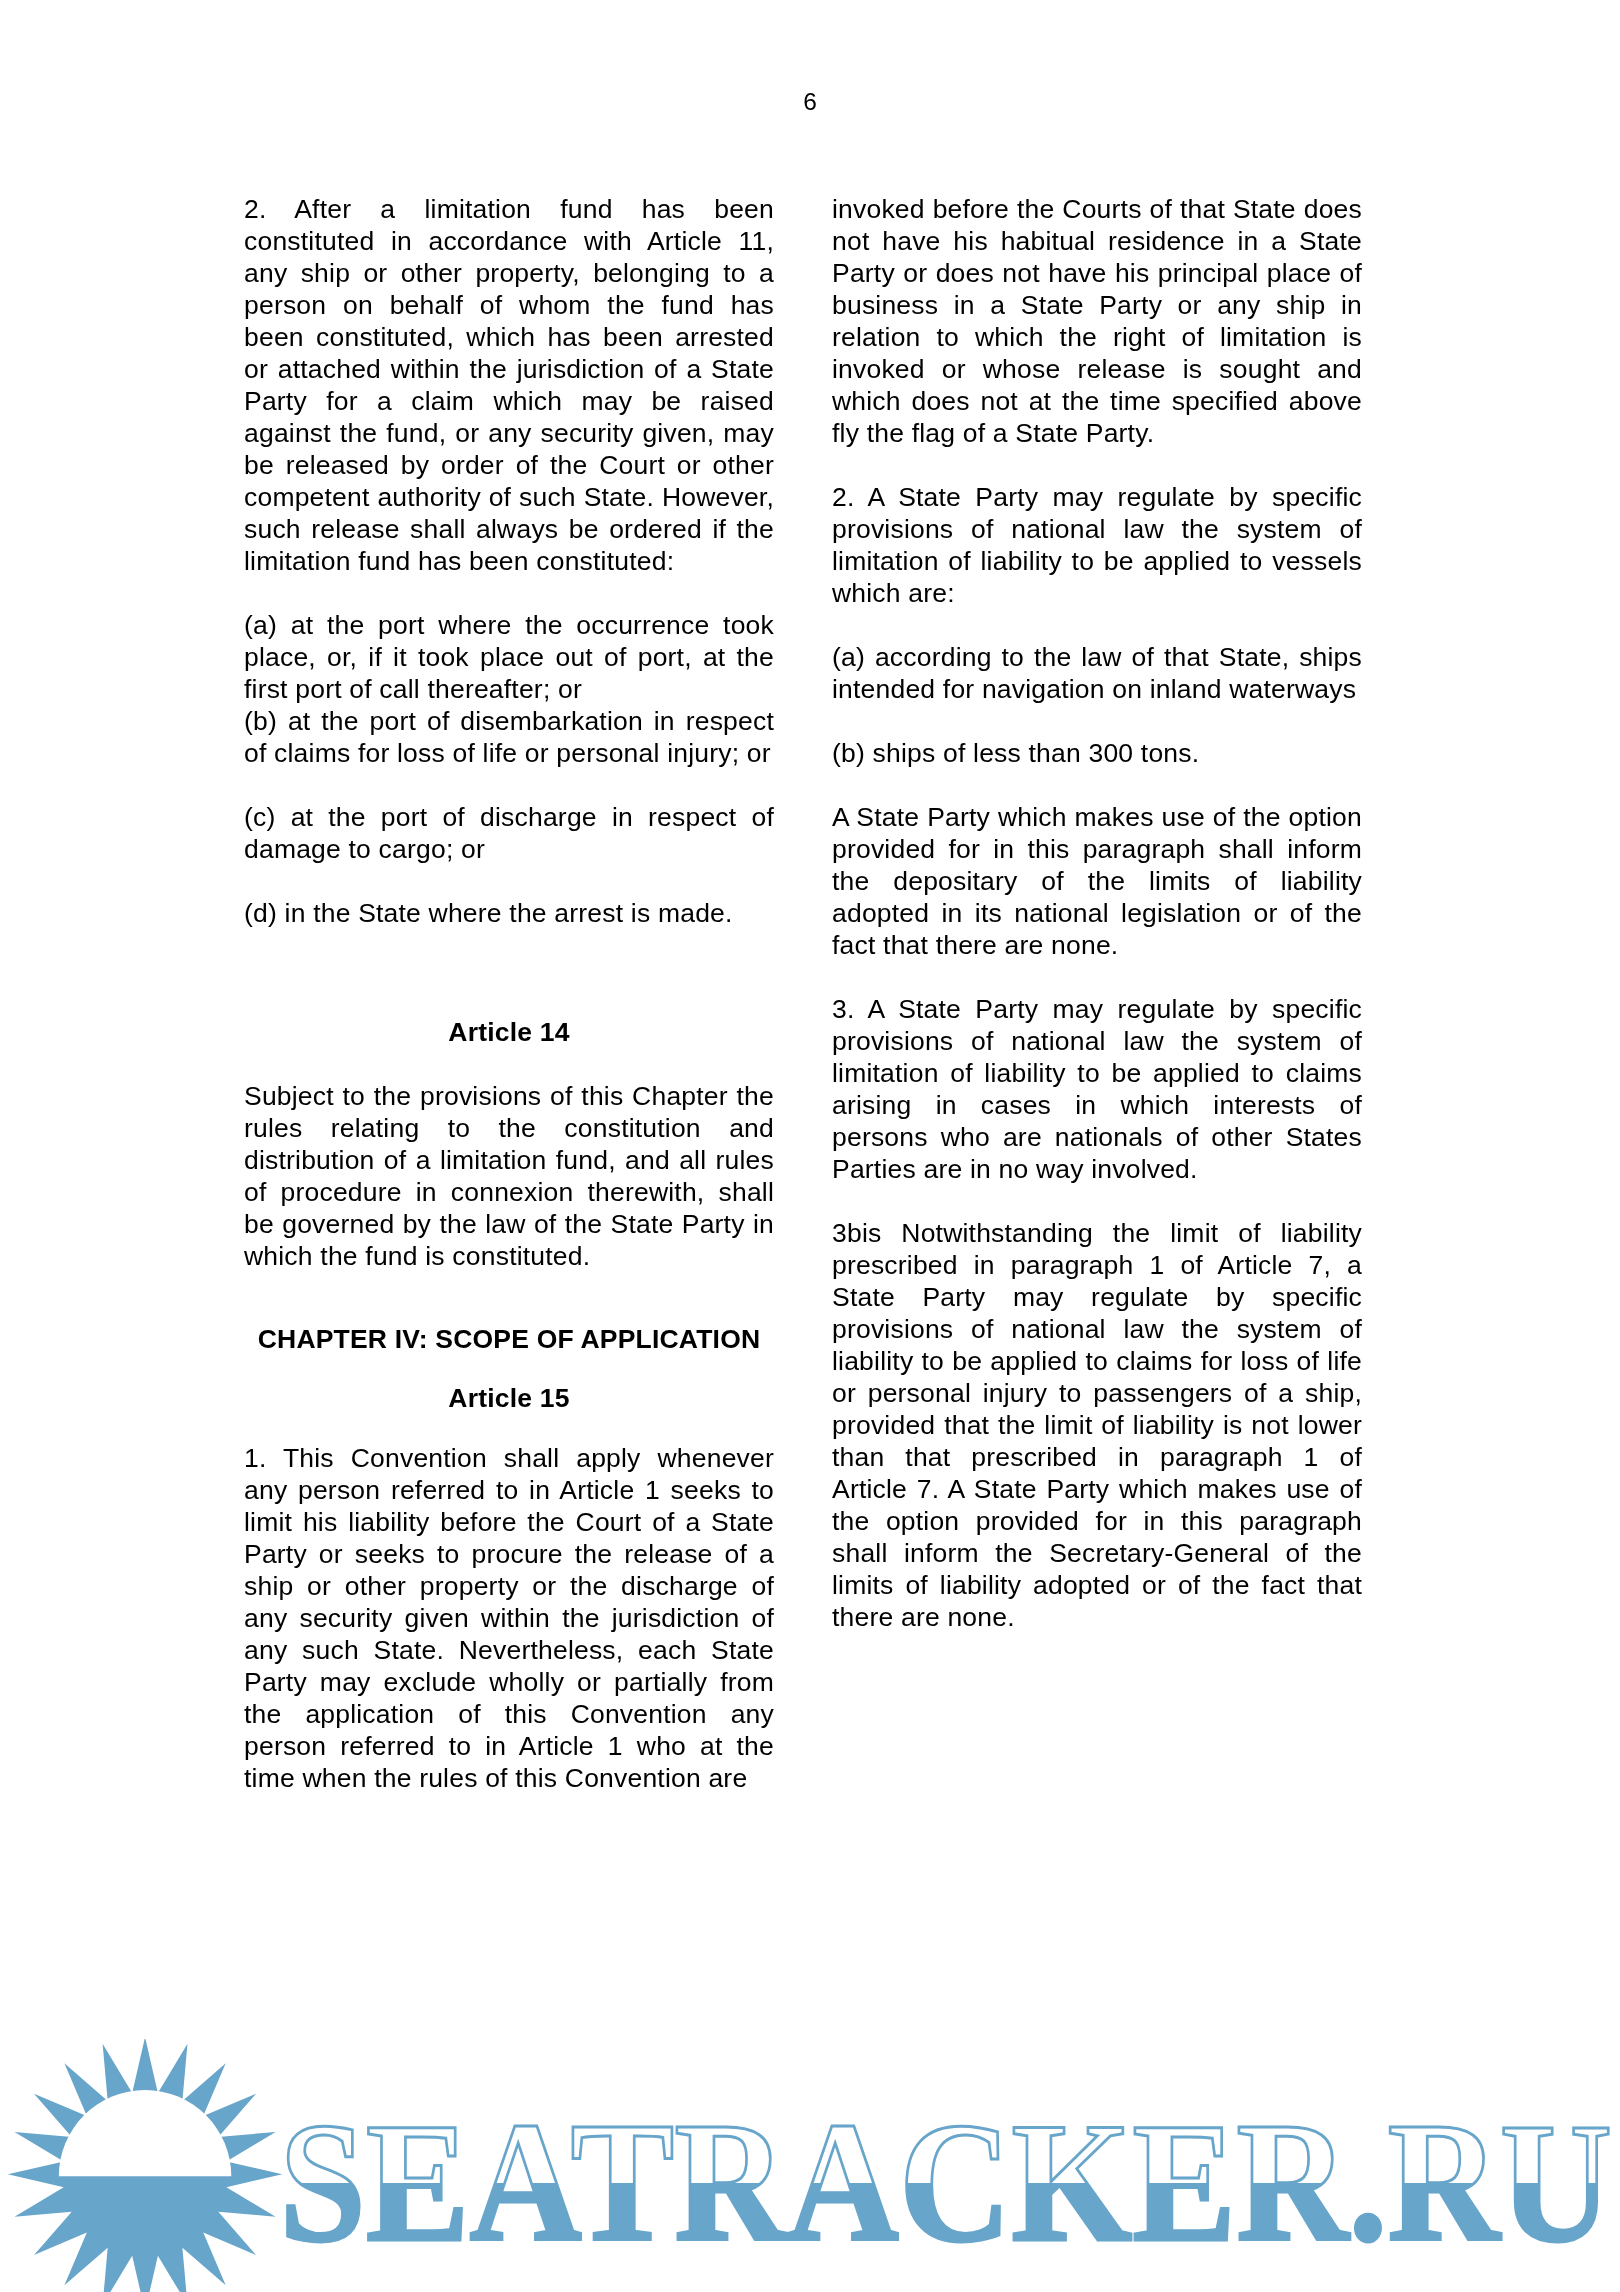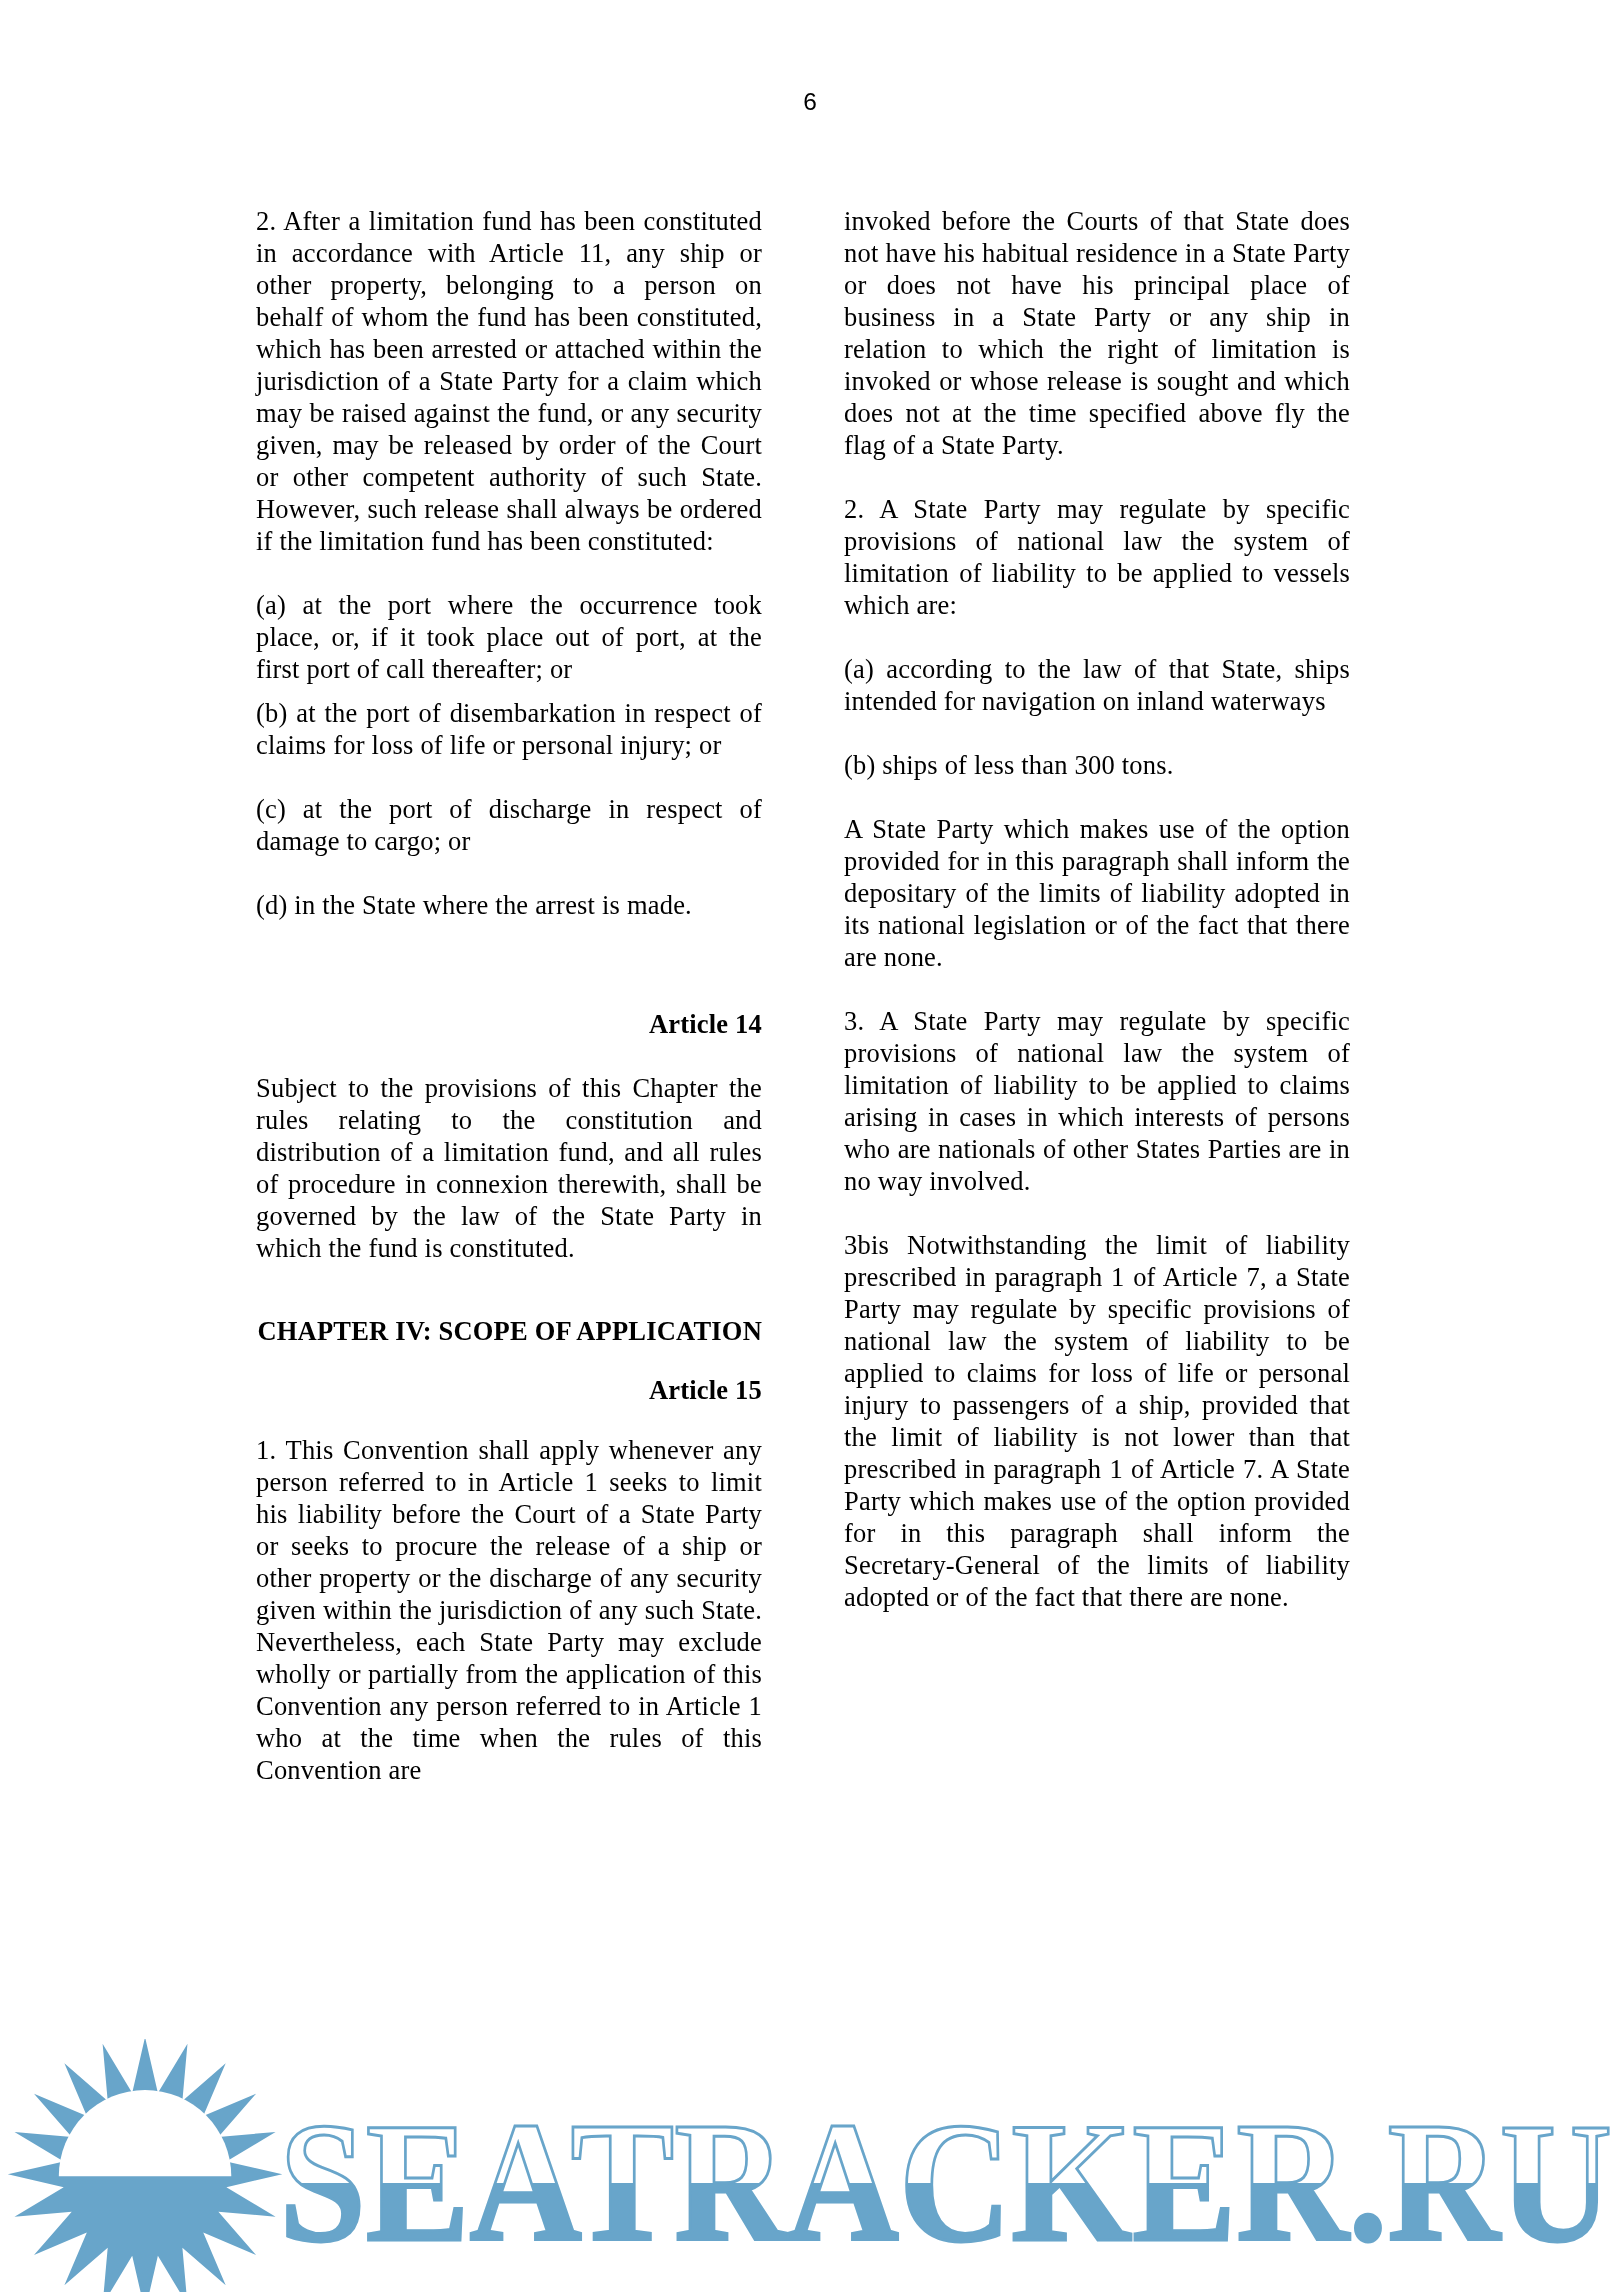--- a/index.html
+++ b/index.html
@@ -22,34 +22,33 @@
     color: #000000;
   }
   .col {
     position: absolute;
     top: 193px;
     width: 530px;
   }
   .col-left  { left: 244px; }
   .col-right { left: 832px; }
   .para {
-    margin: 12px;
+    margin: 0;
     font-size: 26.5px;
     line-height: 32px;
     text-align: justify;
     letter-spacing: 0.2px;
-    font-family: Liberation Serif, serif;
   }
   .para + .para { margin-top: 32px; }
   .para.no-gap  { margin-top: 0; }
   .para.gap-xl  { margin-top: 87px; }
   .para.gap-lg  { margin-top: 51px; }
   .para.gap-sm  { margin-top: 27.4px; }
   .para.gap-xxl { margin-top: 63px; }
-  .heading { font-weight: bold; text-align: right; }
+  .heading { font-weight: bold; text-align: center; }
   .nowrap  { white-space: nowrap; }
   .watermark {
     position: absolute;
     left: 0;
     top: 2039px;
     width: 1620px;
     height: 254px;
   }
   .wm-text {
     font-family: "Liberation Serif", serif;

